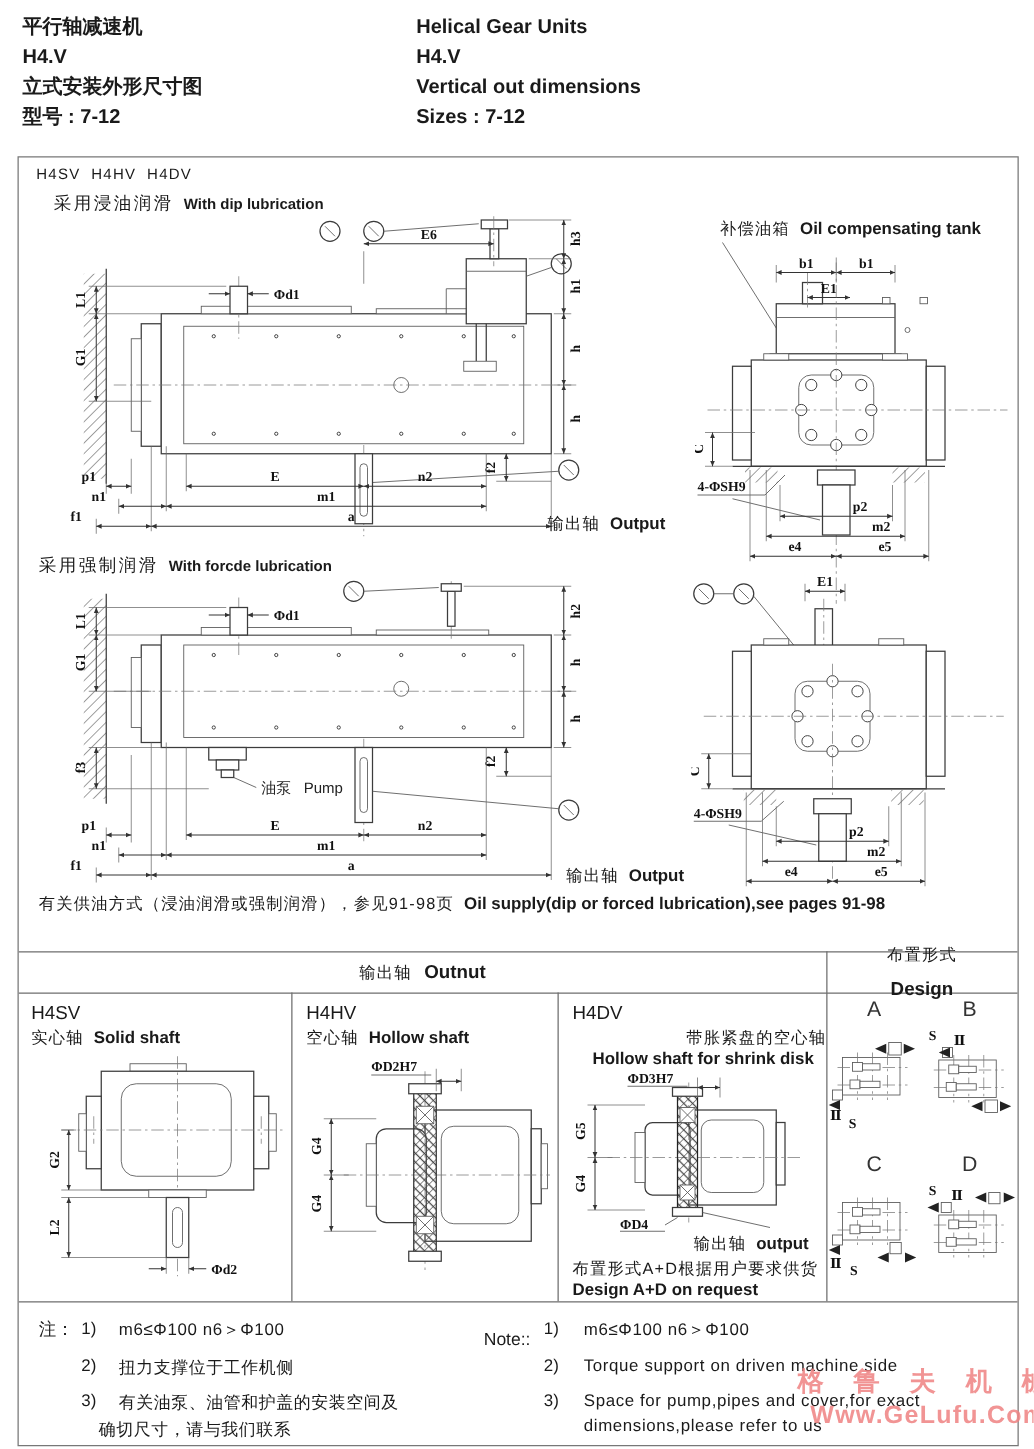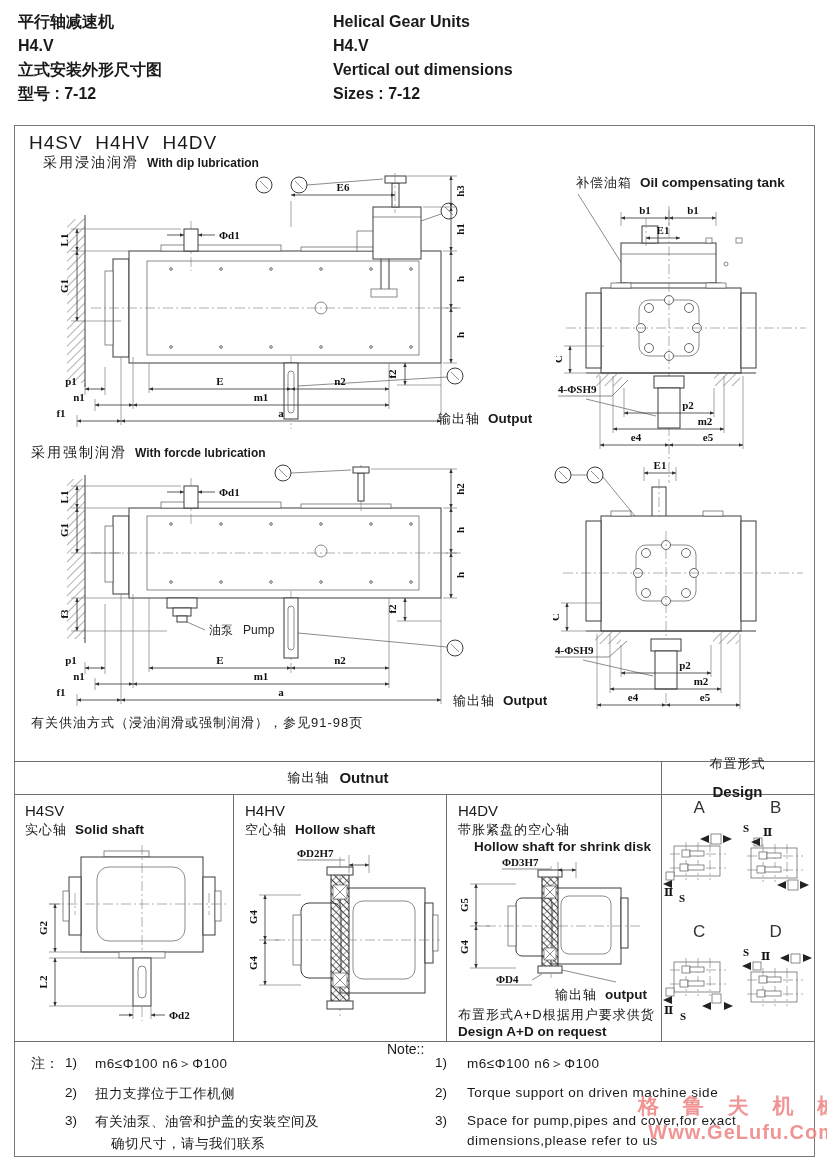--- a/index.html
+++ b/index.html
@@ -5,21 +5,21 @@
   html,body{margin:0;padding:0;background:#fff;}
   .page{position:relative;width:827px;height:1159px;background:#fff;overflow:hidden;
         font-family:"Liberation Sans","DejaVu Sans",sans-serif;color:#1a1a1a;}
   .abs{position:absolute;}
   
   .hdr-line{font-size:16px;font-weight:bold;line-height:24px;white-space:pre;}
   
   .frame{position:absolute;left:14px;top:125px;width:799px;height:1030px;border:1px solid #777;}
   .hline{position:absolute;border-top:1px solid #6e6e6e;height:0;}
   .vline{position:absolute;border-left:1px solid #6e6e6e;width:0;}
-  .models{font-size:19px;font-weight:500;letter-spacing:1px;white-space:pre;}
+  .models{font-size:12px;font-weight:500;letter-spacing:1px;white-space:pre;}
   .cap-cn{font-size:14px;letter-spacing:2px;}
   .cap-en{font-size:12px;font-weight:bold;}
   .small-cn{font-size:13px;letter-spacing:1px;}
   .small-en{font-size:13.5px;font-weight:bold;}
   .pair{display:flex;gap:8px;align-items:baseline;white-space:nowrap;}
   .drawing{position:absolute;}
   
   .ln{stroke:#3c3c3c;stroke-width:1;fill:none;}
   .lnf{stroke:#3c3c3c;stroke-width:1;fill:#fff;}
   .thin{stroke:#5a5a5a;stroke-width:.7;fill:none;}
@@ -28,21 +28,21 @@
   .ext{stroke:#6a6a6a;stroke-width:.6;fill:none;}
   .cl{stroke:#7a7a7a;stroke-width:.6;fill:none;stroke-dasharray:10 3 2 3;}
   .dt{font:bold 11px "Liberation Serif","DejaVu Serif",serif;fill:#111;}
   .lbl{font:12px "Liberation Sans",sans-serif;fill:#222;}
   .bolt{fill:#fff;stroke:#444;stroke-width:.8;}
   .tri{fill:#222;stroke:none;}
   
   .th{font-size:15px;display:flex;align-items:center;justify-content:center;gap:10px;}
   .th .en{font-weight:bold;}
   .cell-title{font-size:15px;font-weight:500;}
-  .cell-desc-cn{font-size:13px;letter-spacing:1px;}
+  .cell-desc-cn{font-size:13px;letter-spacing:1px;text-align:right;}
   .cell-desc-en{font-size:13.5px;font-weight:bold;}
   .design-grid{display:grid;grid-template-columns:1fr 1fr;grid-template-rows:1fr 1fr;}
   .design-item{display:flex;flex-direction:column;align-items:center;padding-top:4px;}
   .design-letter{font-size:17px;color:#333;margin-bottom:2px;}
   
   .note-label{font-size:14px;}
   .note-num{font-size:13.5px;}
   .note-text{font-size:13.5px;letter-spacing:.5px;}
   .wm{position:absolute;font-weight:bold;opacity:.85;line-height:27px;text-align:center;}
   .wm .l1{font-size:21px;letter-spacing:9px;white-space:pre;}
@@ -499,20 +499,21 @@
       </g>
     </svg>
 
     <div class="abs pair" style="left:438px;top:566px;">
       <span class="small-cn">输出轴</span>
       <span class="small-en">Output</span>
     </div>
 
     <div class="abs pair" style="left:16px;top:588px;">
       <span class="small-cn">有关供油方式（浸油润滑或强制润滑），参见91-98页</span>
+      <span class="small-en">Oil supply(dip or forced lubrication),see pages 91-98</span>
     </div>
 
     <div class="hline" style="top:635px;left:0;width:799px;"></div>
     <div class="hline" style="top:668px;left:0;width:799px;"></div>
     <div class="hline" style="top:915px;left:0;width:799px;"></div>
     <div class="vline" style="left:646px;top:635px;height:280px;"></div>
     <div class="vline" style="left:218px;top:668px;height:247px;"></div>
     <div class="vline" style="left:431px;top:668px;height:247px;"></div>
 
     <div class="abs th" style="left:0;top:635px;width:646px;height:33px;">
@@ -756,23 +757,23 @@
     </div>
 
     <div class="abs" style="left:0;top:915px;width:799px;height:115px;">
       <span class="abs note-label" style="left:16px;top:14px;">注：</span>
       <span class="abs note-num" style="left:50px;top:14px;">1)</span>
       <span class="abs note-text" style="left:80px;top:14px;">m6≤Φ100  n6＞Φ100</span>
       <span class="abs note-num" style="left:50px;top:44px;">2)</span>
       <span class="abs note-text" style="left:80px;top:44px;">扭力支撑位于工作机侧</span>
       <span class="abs note-num" style="left:50px;top:72px;">3)</span>
       <span class="abs note-text" style="left:80px;top:72px;">有关油泵、油管和护盖的安装空间及</span>
-      <span class="abs note-text" style="left:96px;top:94px;">确切尺寸，请与我们联系</span>
-
-      <span class="abs note-label" style="left:372px;top:0;">Note::</span>
+      <span class="abs note-text" style="left:64px;top:94px;">确切尺寸，请与我们联系</span>
+
+      <span class="abs note-label" style="left:372px;top:22px;">Note::</span>
       <span class="abs note-num" style="left:420px;top:14px;">1)</span>
       <span class="abs note-text" style="left:452px;top:14px;">m6≤Φ100  n6＞Φ100</span>
       <span class="abs note-num" style="left:420px;top:44px;">2)</span>
       <span class="abs note-text" style="left:452px;top:44px;">Torque support on driven machine side</span>
       <span class="abs note-num" style="left:420px;top:72px;">3)</span>
       <span class="abs note-text" style="left:452px;top:72px;">Space for pump,pipes and cover,for exact</span>
       <span class="abs note-text" style="left:452px;top:92px;">dimensions,please refer to us</span>
     </div>
   </div>
 

